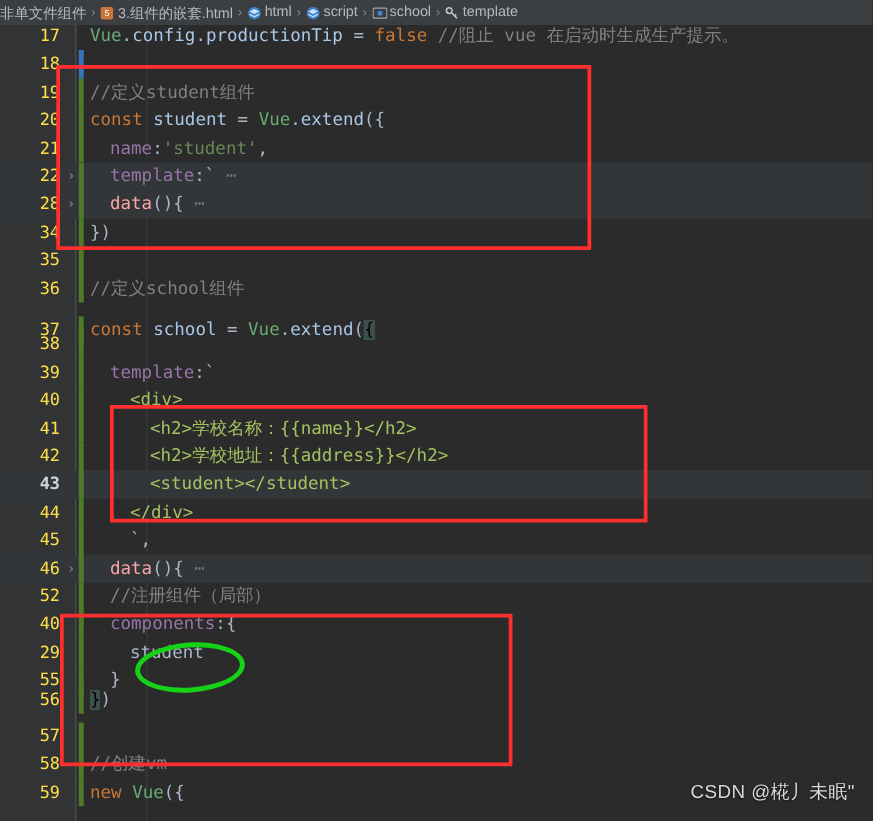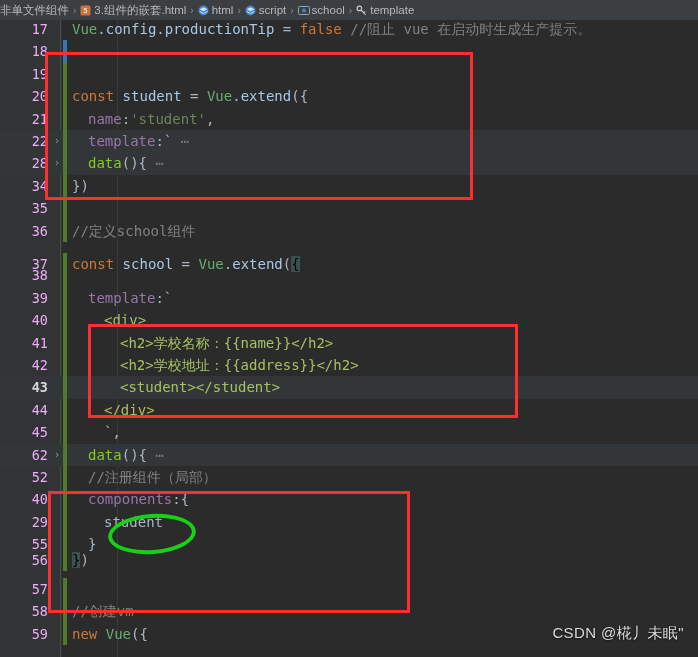--- a/index.html
+++ b/index.html
@@ -46,21 +46,21 @@
   }
 
   .row{
     position:absolute;left:0;width:698px;height:22.4px;
     display:flex;align-items:center;
   }
   .row.folded{background:#323639;}
   .row.current{background:#323639;}
   .lnum{
     position:absolute;left:0;width:48px;text-align:right;
-    font-size:13.5px;color:#f0abfc;
+    font-size:13.5px;color:#fde047;
     font-family:"DejaVu Sans Mono","Liberation Mono",monospace;
     line-height:22.4px;
   }
   .lnum.cur{color:#d4d4d4;font-weight:bold;}
   .fold{
     position:absolute;left:52px;width:10px;text-align:center;
     color:#8d9195;font-size:11px;line-height:22.4px;
   }
   .mark{
     position:absolute;left:63px;width:4px;height:22.4px;
@@ -72,21 +72,21 @@
     position:absolute;left:72px;
     font-size:14px;line-height:22.4px;white-space:pre;
     font-family:"DejaVu Sans Mono","Liberation Mono",monospace;
     letter-spacing:0px;
   }
 
   
   .kw{color:#cc7832;}
   .ident{color:#a9b7c6;}
   .prop{color:#9876aa;}
-  .fn{color:#84cc16;}
+  .fn{color:#fca5a5;}
   .cls{color:#6aab73;}
   .str{color:#6a8759;}
   .com{color:#808080;}
   .op{color:#a9b7c6;}
   .tag{color:#a5c261;}
   .dots{color:#787878;}
   .brkt{background:#3b514d;}
   .lblue{color:#a9c7e8;}
 
   
@@ -181,20 +181,21 @@
           <div class="code" style="padding-left: 0px;"><span class="cls">Vue</span><span class="op">.</span><span class="lblue">config</span><span class="op">.</span><span class="lblue">productionTip</span><span class="op"> = </span><span class="kw">false</span><span class="com"> //阻止 vue 在启动时生成生产提示。</span></div>
         </div>
         <div class="row" style="top: 20.4px;">
           <div class="lnum">18</div>
           <div class="mark blue"></div>
           <div class="code" style="padding-left: 0px;"></div>
         </div>
         <div class="row" style="top: 42.8px;">
           <div class="lnum">19</div>
           <div class="mark green"></div>
+          <div class="code" style="padding-left: 0px;"><span class="com">//定义student组件</span></div>
         </div>
         <div class="row" style="top: 65.2px;">
           <div class="lnum">20</div>
           <div class="mark green"></div>
           <div class="code" style="padding-left: 0px;"><span class="kw">const</span><span class="op"> </span><span class="lblue">student</span><span class="op"> = </span><span class="cls">Vue</span><span class="op">.</span><span class="lblue">extend</span><span class="op">({</span></div>
         </div>
         <div class="row" style="top: 87.6px;">
           <div class="lnum">21</div>
           <div class="mark green"></div>
           <div class="code" style="padding-left: 16px;"><span class="prop">name</span><span class="op">:</span><span class="str">'student'</span><span class="op">,</span></div>
@@ -264,21 +265,21 @@
           <div class="lnum">44</div>
           <div class="mark green"></div>
           <div class="code" style="padding-left: 32px;"><span class="tag">&lt;/div&gt;</span></div>
         </div>
         <div class="row" style="top: 401.2px;">
           <div class="lnum">45</div>
           <div class="mark green"></div>
           <div class="code" style="padding-left: 32px;"><span class="op">`,</span></div>
         </div>
         <div class="row folded" style="top: 423.6px;">
-          <div class="lnum">62</div>
+          <div class="lnum">46</div>
           <div class="fold">›</div>
           <div class="mark green"></div>
           <div class="code" style="padding-left: 16px;"><span class="fn">data</span><span class="op">(){</span><span class="dots"> ⋯</span></div>
         </div>
         <div class="row" style="top: 446px;">
           <div class="lnum">52</div>
           <div class="mark green"></div>
           <div class="code" style="padding-left: 16px;"><span class="com">//注册组件（局部）</span></div>
         </div>
         <div class="row" style="top: 468.4px;">

